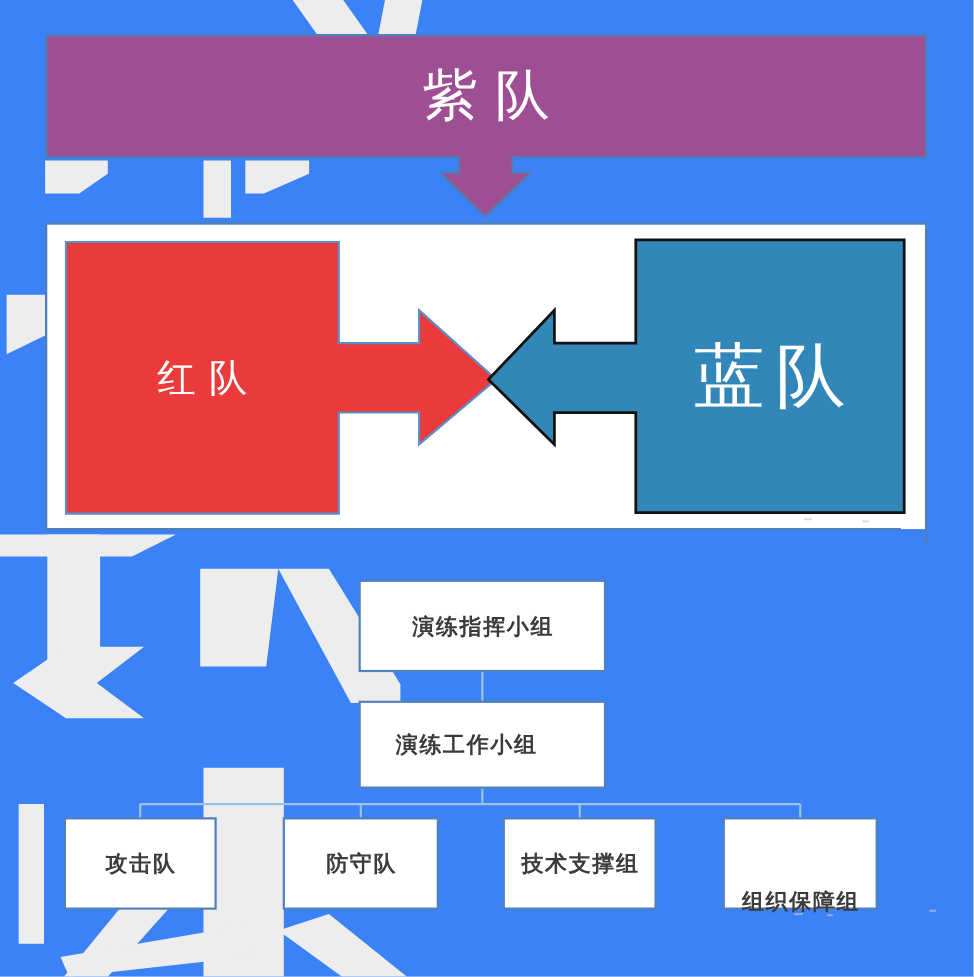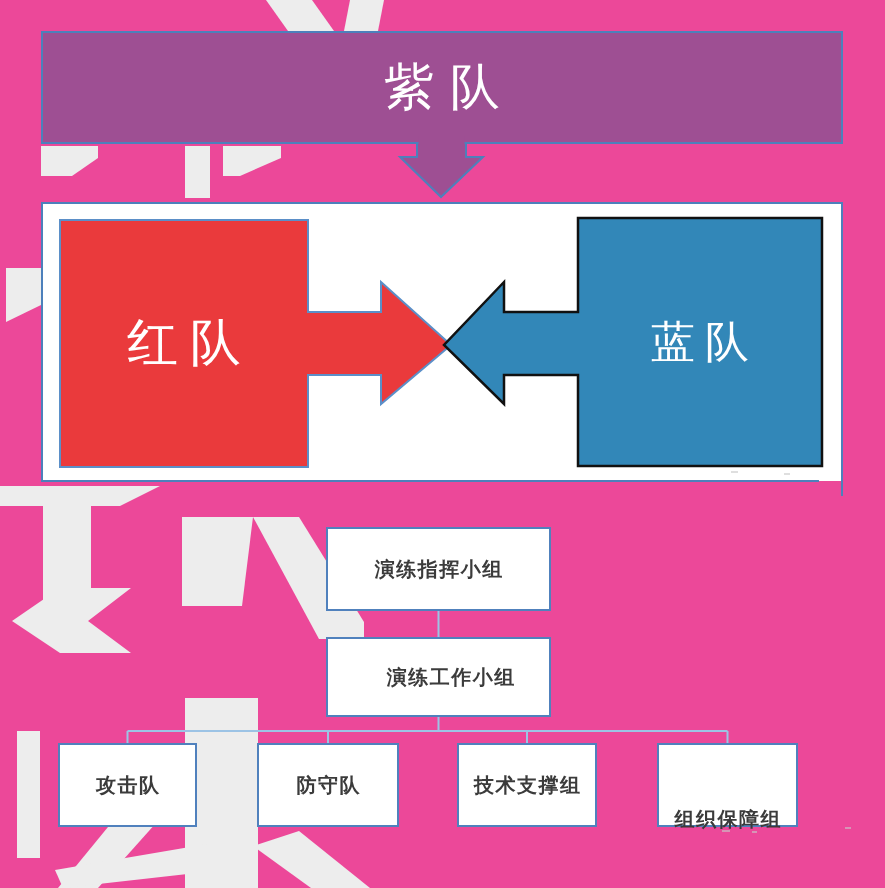--- a/index.html
+++ b/index.html
@@ -1,44 +1,44 @@
 <!DOCTYPE html>
 <html><head>
 <meta charset="utf-8">
 <style>
   html,body{margin:0;padding:0;background:#ffffff;}
   .stage{
-    position:relative;width:885px;height:888px;background:#ec4899;
+    position:relative;width:885px;height:888px;background:#3b82f6;
     overflow:hidden;
     font-family:"Liberation Serif","DejaVu Serif",serif;
   }
   .stage svg.layer{position:absolute;left:0;top:0;width:885px;height:888px;display:block;}
   .label{
     position:absolute;display:flex;align-items:center;justify-content:center;
     color:#ffffff;white-space:nowrap;pointer-events:none;
   }
   .team-label{font-weight:400;}
   .banner-label{
     left:42px;top:32px;width:800px;height:111px;
     font-size:50px;letter-spacing:16px;text-indent:16px;
   }
   .red-label{
     left:60px;top:220px;width:248px;height:247px;
-    font-size:51px;letter-spacing:12px;text-indent:12px;
+    font-size:35px;letter-spacing:12px;text-indent:12px;
   }
   .blue-label{
     left:578px;top:218px;width:244px;height:248px;
-    font-size:44px;letter-spacing:10px;text-indent:10px;
+    font-size:64px;letter-spacing:10px;text-indent:10px;
     font-family:"Liberation Sans","DejaVu Sans",sans-serif;
   }
   .org-label{
     color:#3b3b3b;font-size:20px;font-weight:600;letter-spacing:1.5px;text-indent:1.5px;
   }
   .org-label.b1{left:327px;top:528px;width:223px;height:82px;}
-  .org-label.b2{left:339px;top:638px;width:223px;height:78px;}
+  .org-label.b2{left:312px;top:638px;width:223px;height:78px;}
   .org-label.g1{left:59px; top:744px;width:137px;height:82px;}
   .org-label.g2{left:258px;top:744px;width:140px;height:82px;}
   .org-label.g3{left:458px;top:744px;width:138px;height:82px;}
   .org-label.g4{left:658px;top:744px;width:139px;height:82px;margin-top:34px;}
 </style>
 </head>
 <body>
 
 <div class="stage">
 

